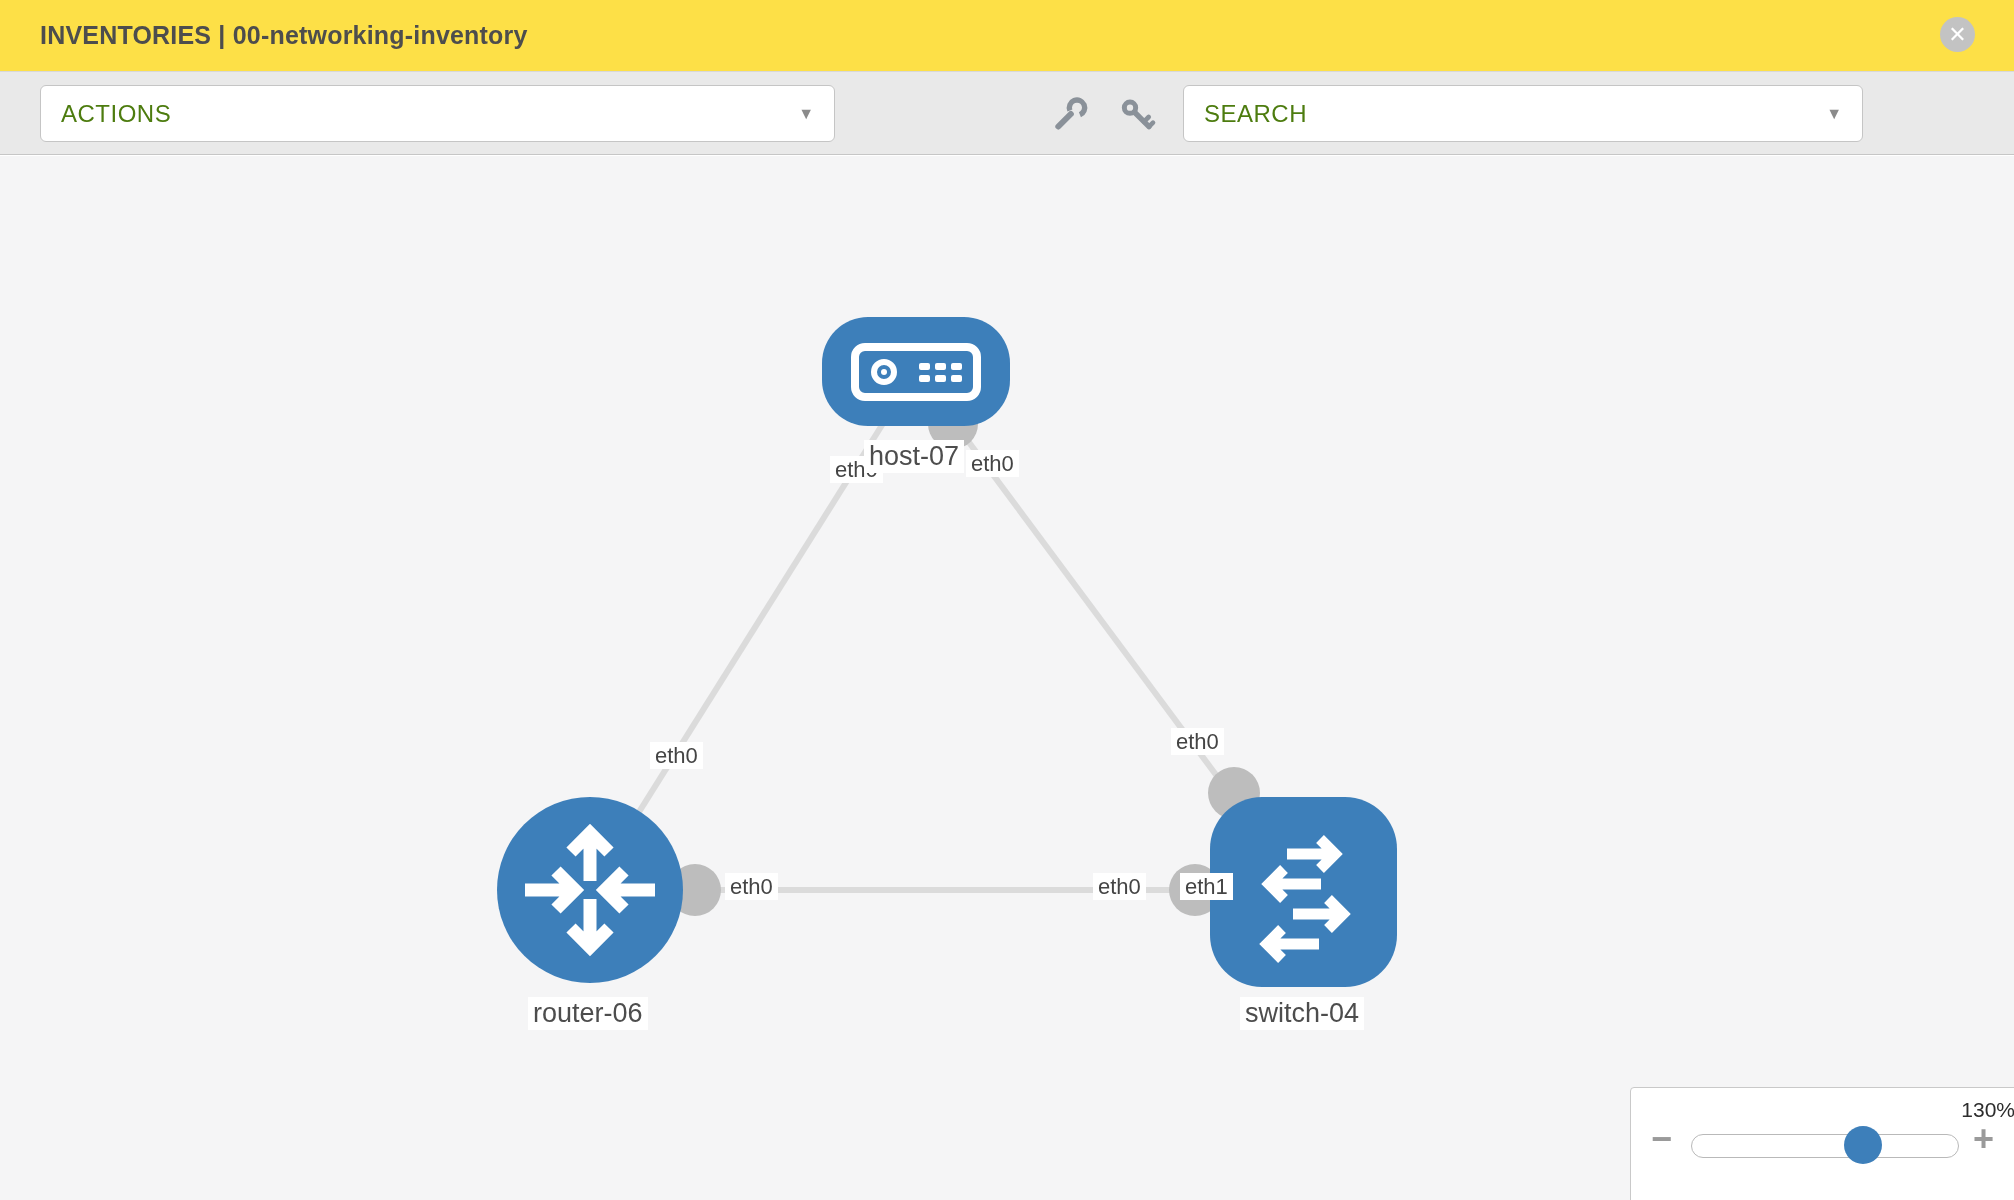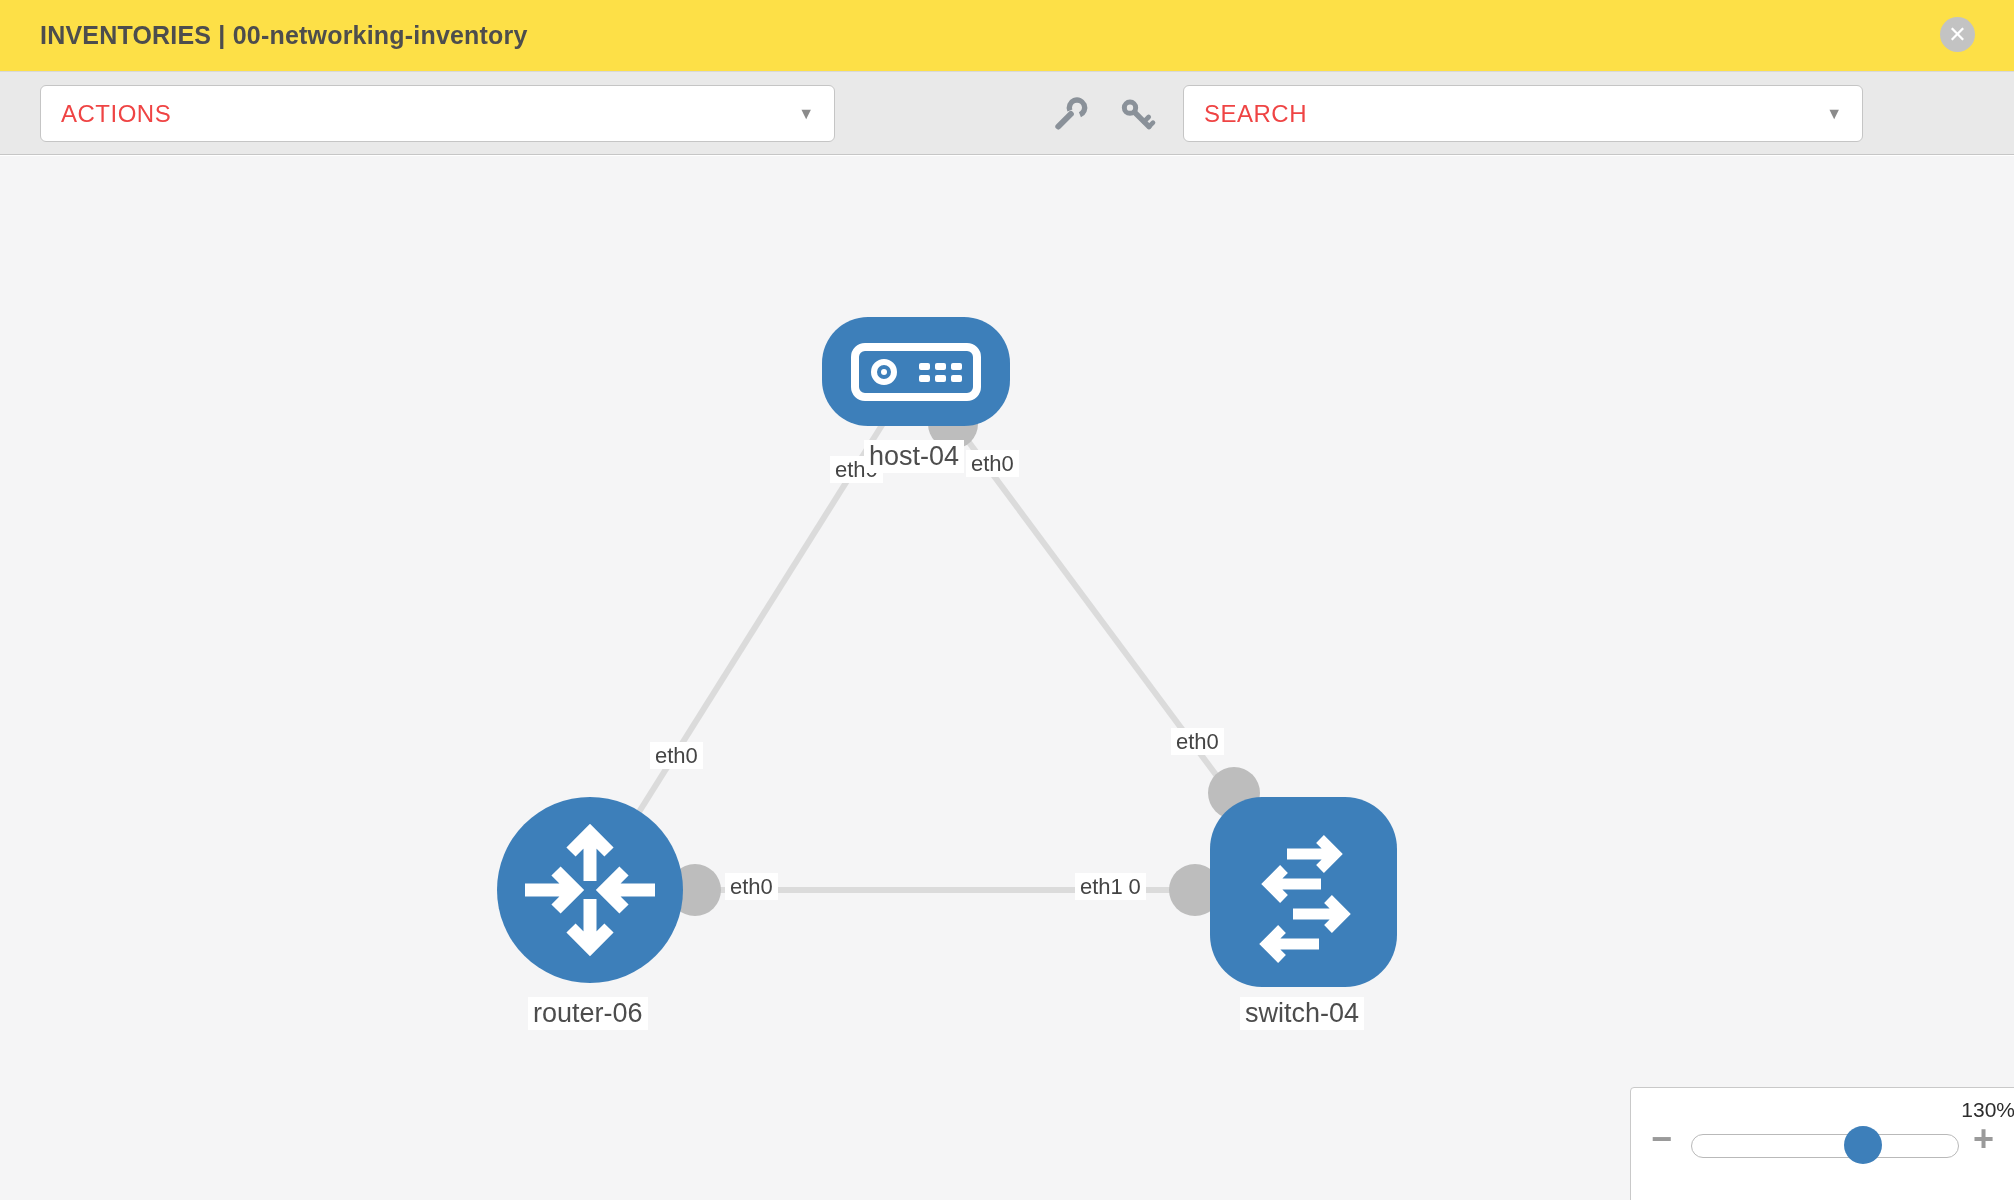--- a/index.html
+++ b/index.html
@@ -26,21 +26,21 @@
   .toolbar{
     position:absolute;left:0;top:71px;width:2014px;height:84px;background:#e9e9e9;
     border-top:1px solid #d8d8d8;border-bottom:1px solid #c6c6c6;box-sizing:border-box;
   }
   .select-box{
     position:absolute;top:13px;height:57px;background:#ffffff;border:1px solid #c5c5c5;
     border-radius:6px;box-sizing:border-box;display:flex;align-items:center;
     padding:0 20px;cursor:pointer;
   }
   .select-box .select-label{
-    font-size:24px;color:#ef4444;letter-spacing:0.5px;flex:1;
+    font-size:24px;color:#4d7c0f;letter-spacing:0.5px;flex:1;
   }
   .select-box .caret{
     color:#8b8b8b;font-size:16px;margin-left:12px;
   }
   .actions-select{left:40px;width:795px;}
   .search-select{left:1183px;width:680px;}
   .tool-icon{position:absolute;top:22px;width:40px;height:40px;cursor:pointer;}
   .tool-icon svg{width:40px;height:40px;}
   .wrench-icon{left:1050px;}
   .key-icon{left:1118px;}
@@ -180,23 +180,23 @@
         </g>
       </svg>
     </div>
 
     <div class="chip iface-chip" style="left:830px;top:300px;">eth0</div>
     <div class="chip iface-chip" style="left:966px;top:294px;">eth0</div>
     <div class="chip iface-chip" style="left:650px;top:586px;">eth0</div>
     <div class="chip iface-chip" style="left:1171px;top:572px;">eth0</div>
     <div class="chip iface-chip" style="left:725px;top:717px;">eth0</div>
     <div class="chip iface-chip" style="left:1093px;top:717px;z-index:1;">eth0</div>
-    <div class="chip iface-chip" style="left:1075px;top:717px;z-index:2;">eth1</div>
-
-    <div class="chip node-label" style="left:864px;top:284px;z-index:3;">host-04</div>
+    <div class="chip iface-chip" style="left:1180px;top:717px;z-index:2;">eth1</div>
+
+    <div class="chip node-label" style="left:864px;top:284px;z-index:3;">host-07</div>
     <div class="chip node-label" style="left:528px;top:841px;">router-06</div>
     <div class="chip node-label" style="left:1240px;top:841px;">switch-04</div>
 
     <div class="zoom-panel">
       <div class="zoom-value">130%</div>
       <div class="zoom-minus">−</div>
       <div class="zoom-track"></div>
       <div class="zoom-handle"></div>
       <div class="zoom-plus">+</div>
     </div>

